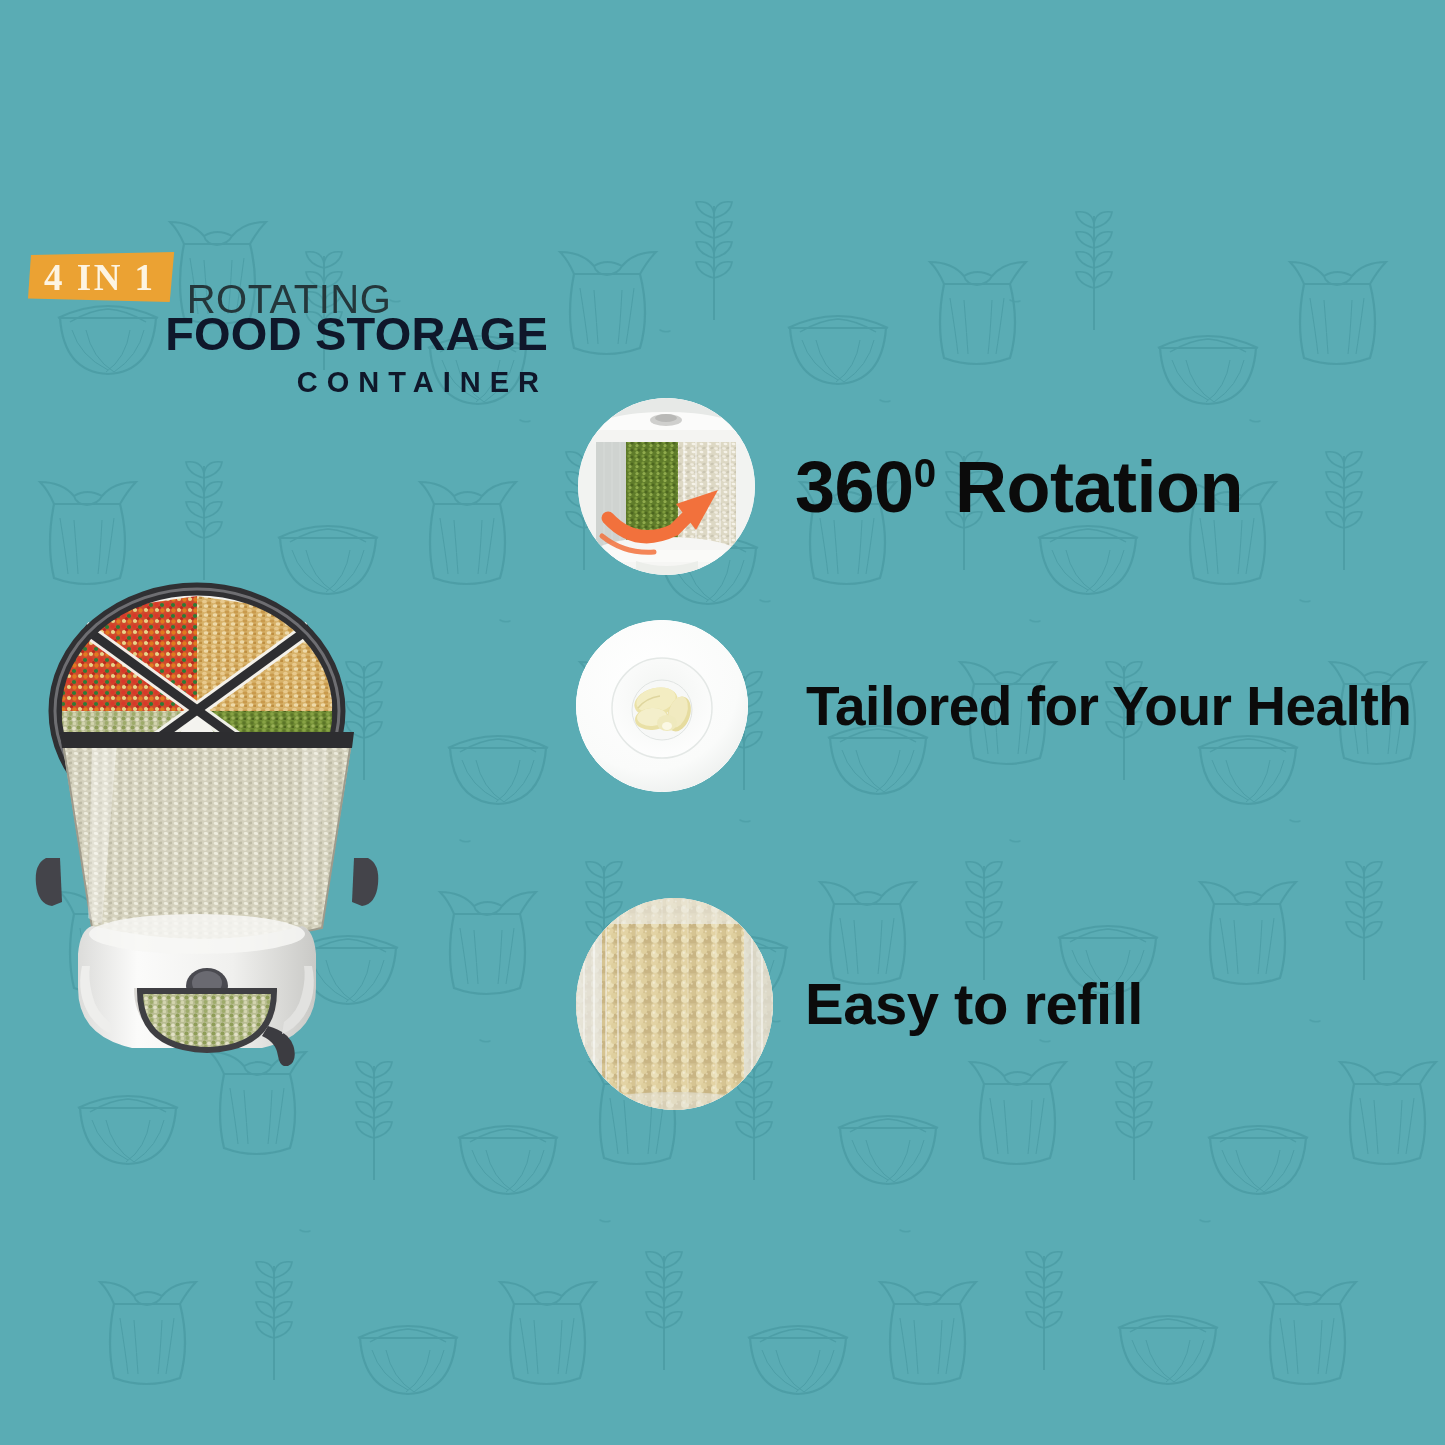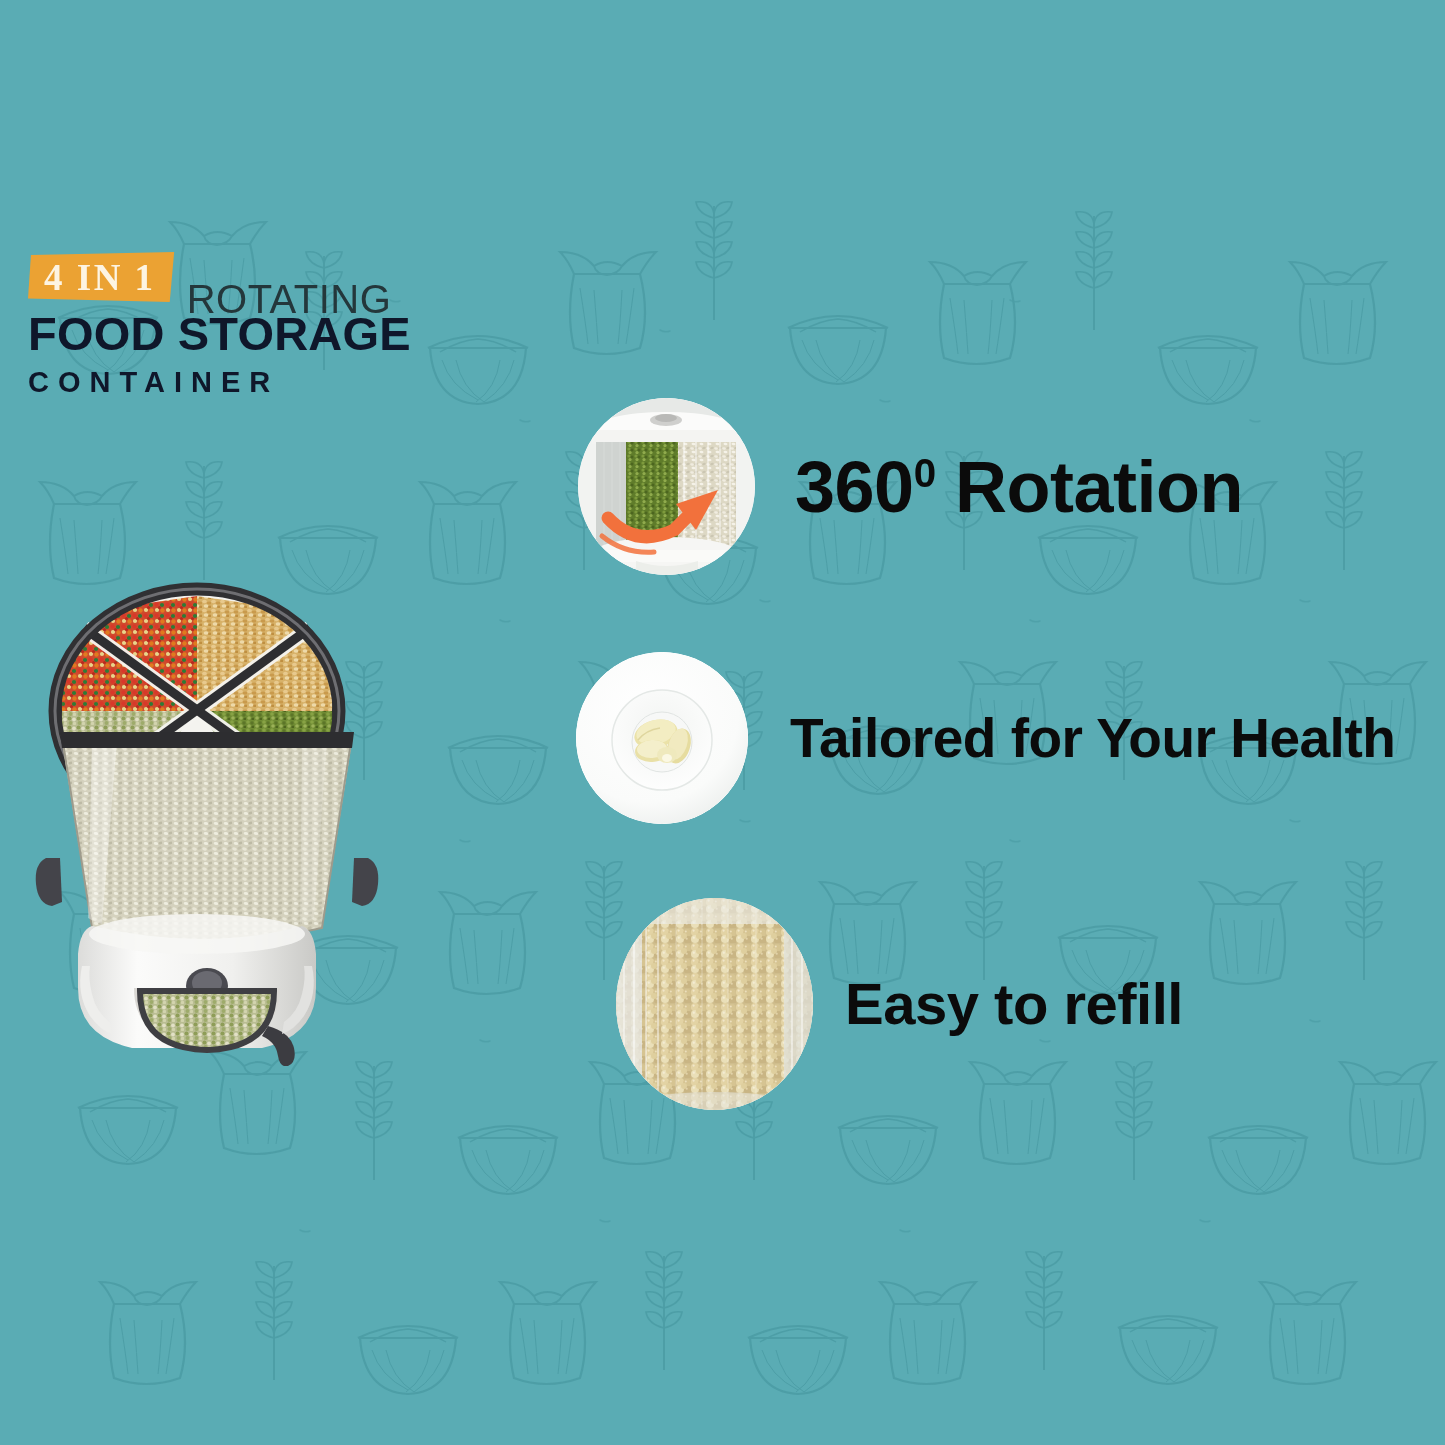--- a/index.html
+++ b/index.html
@@ -24,20 +24,21 @@
     opacity: 0.30;
   }
   #bg-pattern svg { display: block; width: 100%; height: 100%; }
 
   
   #title-block {
     position: absolute;
     left: 28px;
     top: 250px;
     width: 520px;
+    text-align: right;
   }
   #title-line1 {
     display: flex;
     align-items: center;
     height: 54px;
     margin-bottom: 2px;
   }
   #badge-4in1 {
     position: relative;
     display: inline-flex;
@@ -96,22 +97,22 @@
   }
   #product-image svg { display: block; width: 100%; height: 100%; }
 
   
   .feature-row {
     position: absolute;
     display: flex;
     align-items: center;
   }
   #feature-row-0 { left: 578px; top: 398px; }
-  #feature-row-1 { left: 576px; top: 652px; }
-  #feature-row-2 { left: 616px; top: 898px; }
+  #feature-row-1 { left: 576px; top: 620px; gap: 16px; }
+  #feature-row-2 { left: 576px; top: 898px; }
 
   .feature-thumb {
     position: relative;
     border-radius: 50%;
     overflow: hidden;
     flex: none;
     background: #ffffff;
   }
   .feature-thumb svg { display: block; width: 100%; height: 100%; }
   #feature-row-0 .feature-thumb { width: 177px; height: 177px; }

